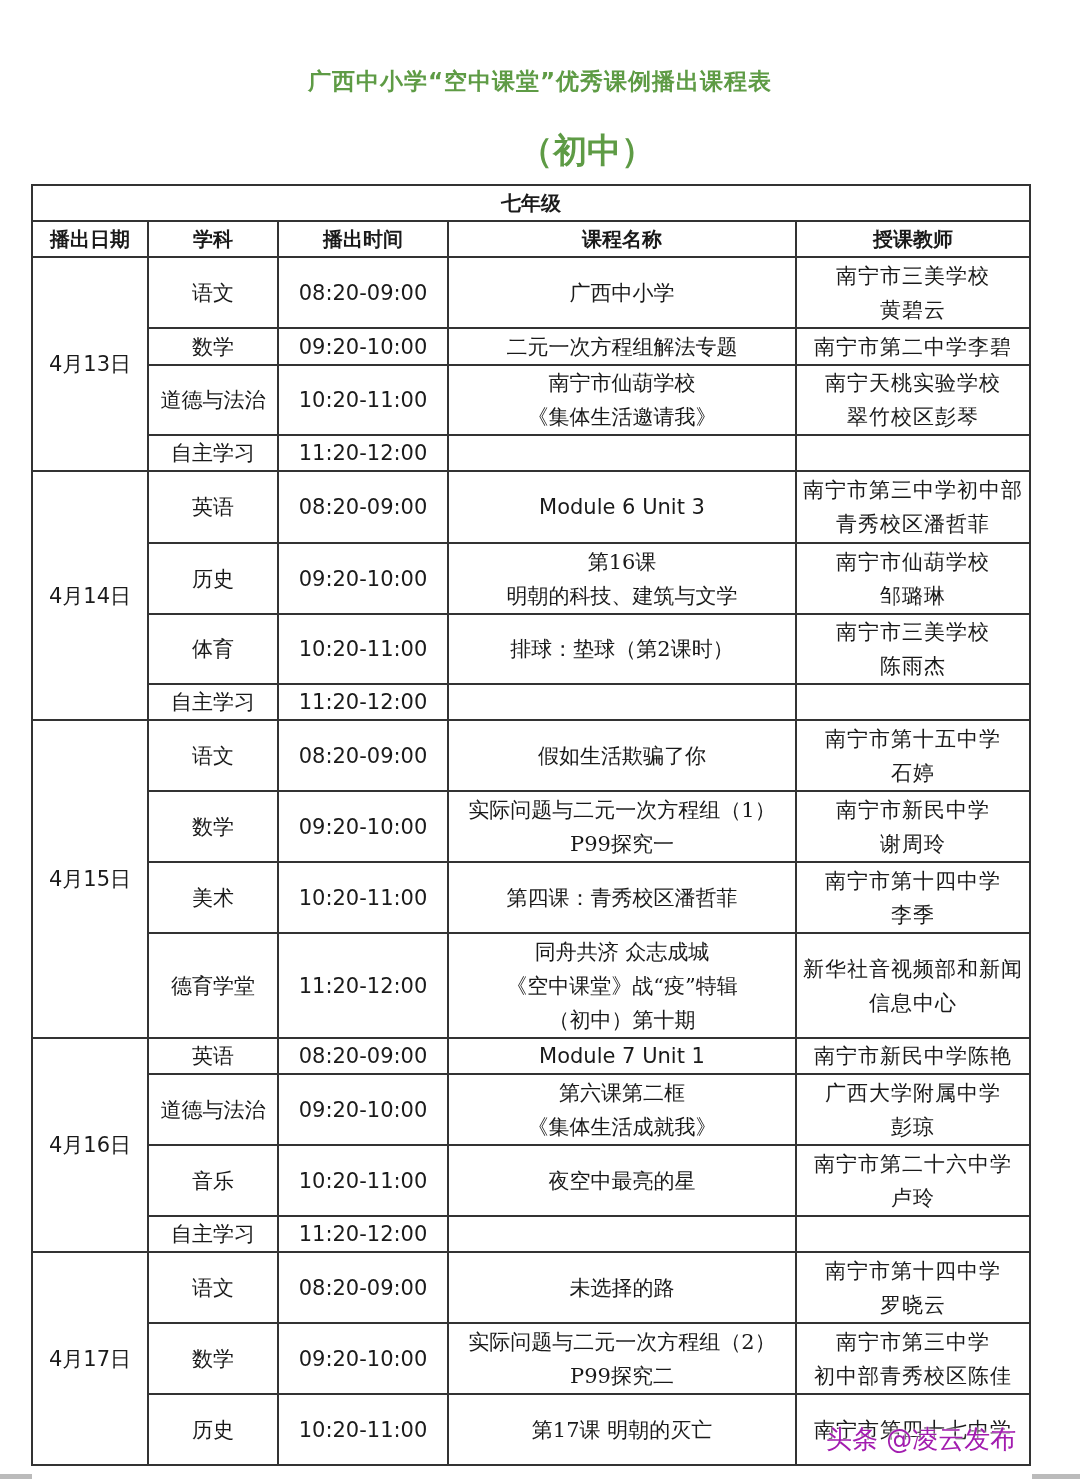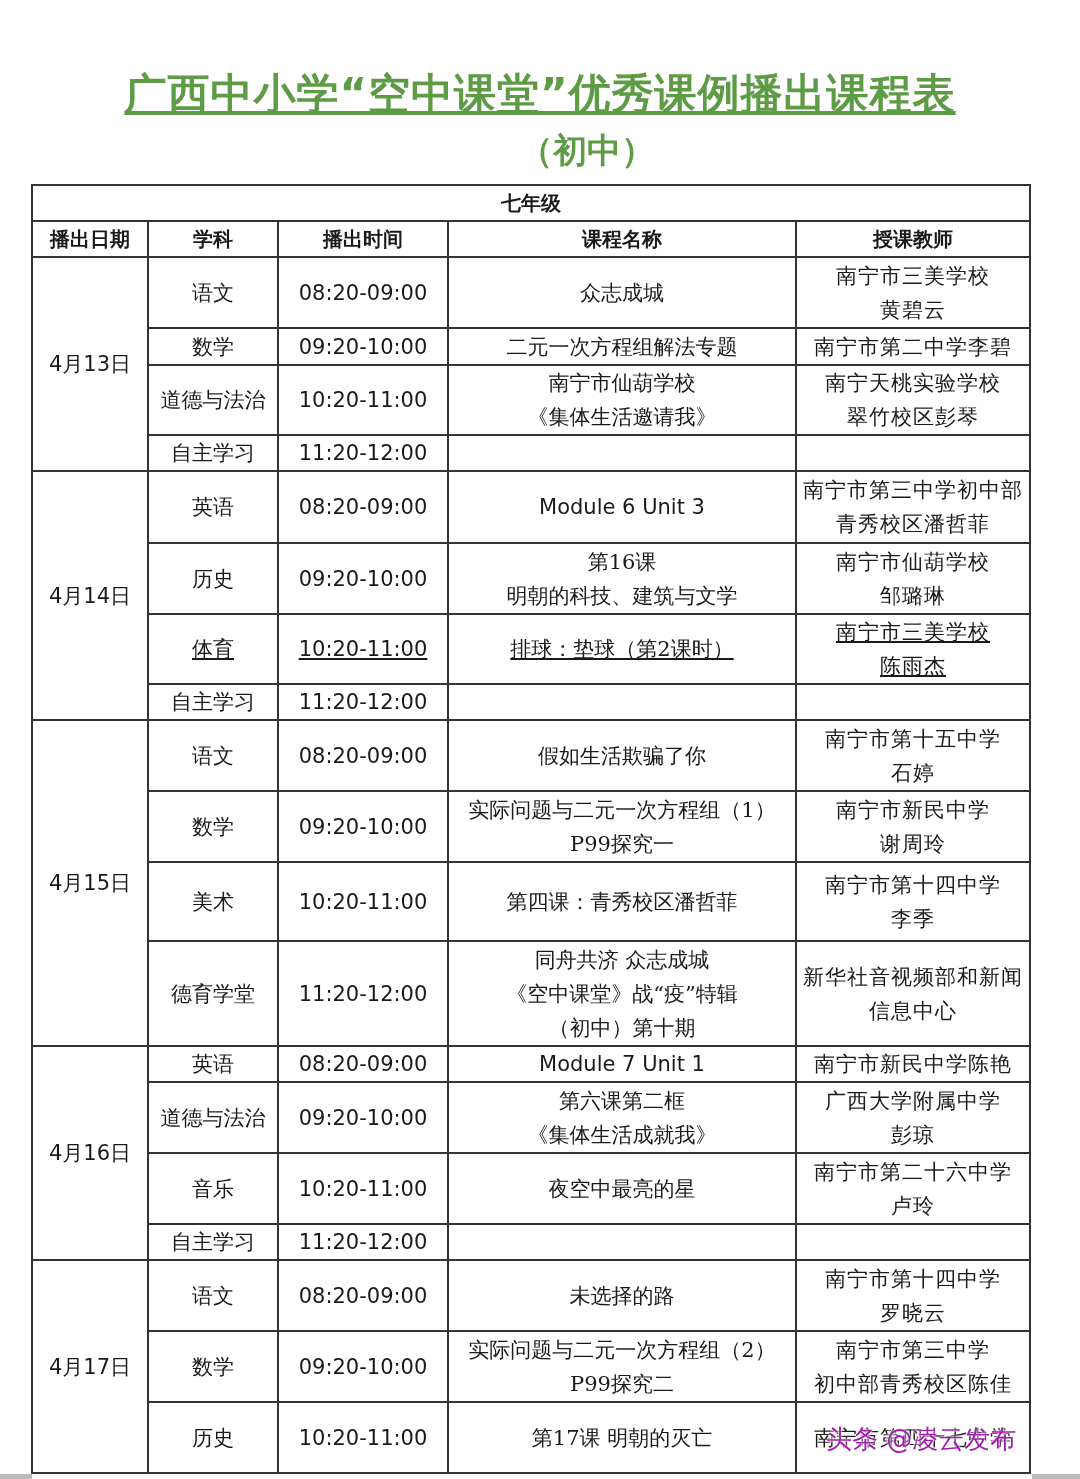--- a/index.html
+++ b/index.html
@@ -1,20 +1,20 @@
 <!DOCTYPE html>
 <html><head>
 <meta charset="utf-8">
 <style>
   html, body { margin: 0; padding: 0; background: #ffffff; }
   body { width: 1080px; height: 1479px; position: relative; overflow: hidden;
          font-family: "DejaVu Serif", "Liberation Serif", serif; color: #1a1a1a; }
   .title { position: absolute; left: 0; width: 1080px; text-align: center;
            color: #5e9b45; font-weight: bold; font-family: "DejaVu Sans", sans-serif; }
-  .title.main { top: 66px; font-size: 42px; letter-spacing: 1px; text-decoration: underline; }
+  .title.main { top: 66px; font-size: 23px; letter-spacing: 1px; }
   .title.sub { top: 128px; font-size: 34px; padding-left: 47px; }
   table.sched { position: absolute; left: 31px; top: 184px; width: 998px;
                 border-collapse: collapse; table-layout: fixed; }
   table.sched td, table.sched th { border: 2px solid #333; text-align: center;
                 vertical-align: middle; padding: 0; font-size: 21px; line-height: 34px;
                 font-weight: normal; }
   table.sched th { font-weight: bold; font-family: "DejaVu Sans", sans-serif; font-size: 20px; }
   .grade th { height: 34px; border-radius: 9px; }
   .hdr th { height: 34px; }
   .time { font-family: "DejaVu Sans", sans-serif; font-size: 20px; }
@@ -50,21 +50,21 @@
       <th>学科</th>
       <th>播出时间</th>
       <th>课程名称</th>
       <th>授课教师</th>
     </tr>
   <tr style="height: 71px;">
         <td rowspan="4" class="date">4月13日</td>
         <td>语文</td>
         <td class="time">08:20-09:00</td>
         <td>
-          <div>众志成城</div>
+          <div>广西中小学</div>
         </td>
         <td class="teacher">
           <div>南宁市三美学校</div>
           <div>黄碧云</div>
         </td>
       </tr>
       <tr style="height: 37px;">
         <td>数学</td>
         <td class="time">09:20-10:00</td>
         <td>
@@ -109,21 +109,21 @@
         <td class="time">09:20-10:00</td>
         <td>
           <div>第16课</div>
           <div>明朝的科技、建筑与文学</div>
         </td>
         <td class="teacher">
           <div>南宁市仙葫学校</div>
           <div>邹璐琳</div>
         </td>
       </tr>
-      <tr style="height: 70px; text-decoration: underline;">
+      <tr style="height: 70px;">
         <td>体育</td>
         <td class="time">10:20-11:00</td>
         <td>
           <div>排球：垫球（第2课时）</div>
         </td>
         <td class="teacher">
           <div>南宁市三美学校</div>
           <div>陈雨杰</div>
         </td>
       </tr>
@@ -150,21 +150,21 @@
         <td class="time">09:20-10:00</td>
         <td>
           <div>实际问题与二元一次方程组（1）</div>
           <div>P99探究一</div>
         </td>
         <td class="teacher">
           <div>南宁市新民中学</div>
           <div>谢周玲</div>
         </td>
       </tr>
-      <tr style="height: 79px; padding-left: 21px;">
+      <tr style="height: 71px; padding-left: 21px;">
         <td>美术</td>
         <td class="time">10:20-11:00</td>
         <td>
           <div>第四课：青秀校区潘哲菲</div>
         </td>
         <td class="teacher">
           <div>南宁市第十四中学</div>
           <div>李季</div>
         </td>
       </tr>

